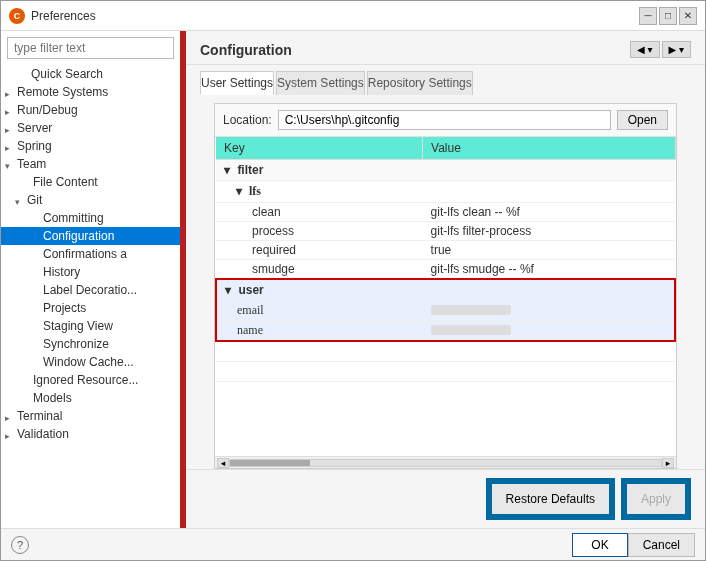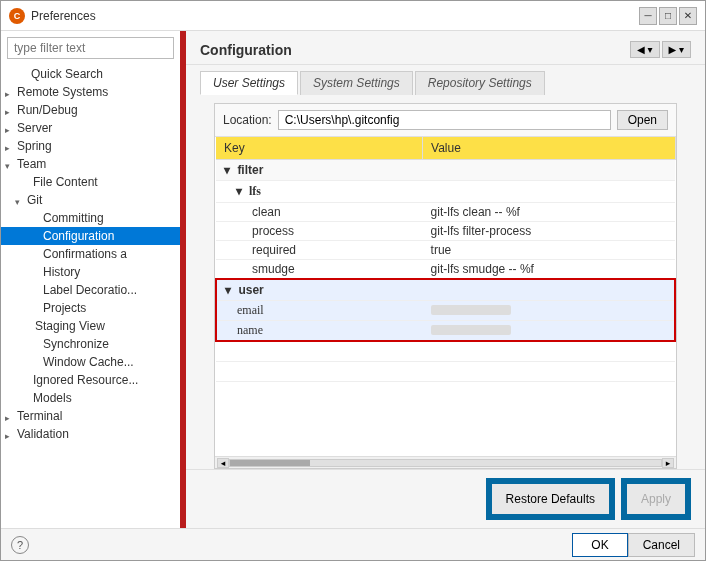--- a/index.html
+++ b/index.html
@@ -148,29 +148,28 @@
       align-items: center;
     }
 
     .tabs-bar {
       display: flex;
       background: #f5f5f5;
       padding: 6px 14px 0;
       gap: 0;
     }
     .tab {
-      padding: 4px 12px;
+      padding: 4px 0;
       border: 1px solid #ccc;
       border-bottom: none;
       background: #e8e8e8;
       cursor: pointer;
       font-size: 12px;
       color: #555;
       margin-right: 2px;
-      font-style: italic;
     }
     .tab.active {
       background: #fff;
       color: #333;
       border-bottom: 1px solid #fff;
       z-index: 1;
     }
 
     .config-area {
       flex: 1;
@@ -213,21 +212,21 @@
       flex: 1;
       overflow-y: auto;
       overflow-x: hidden;
     }
     .config-table {
       width: 100%;
       border-collapse: collapse;
       font-size: 12px;
     }
     .config-table thead tr {
-      background: #fde047;
+      background: #5eead4;
     }
     .config-table th {
       text-align: left;
       padding: 4px 8px;
       border-bottom: 1px solid #ddd;
       border-right: 1px solid #ddd;
       font-weight: normal;
       color: #333;
     }
     .config-table td {
@@ -460,21 +459,21 @@
             <span class="tree-label">History</span>
           </div>
           <div class="tree-item" style="padding-left:30px">
             <span class="tree-arrow"></span>
             <span class="tree-label">Label Decoratio...</span>
           </div>
           <div class="tree-item" style="padding-left:30px">
             <span class="tree-arrow"></span>
             <span class="tree-label">Projects</span>
           </div>
-          <div class="tree-item" style="padding-left:22px">
+          <div class="tree-item" style="padding-left:30px">
             <span class="tree-arrow"></span>
             <span class="tree-label">Staging View</span>
           </div>
           <div class="tree-item" style="padding-left:30px">
             <span class="tree-arrow"></span>
             <span class="tree-label">Synchronize</span>
           </div>
           <div class="tree-item" style="padding-left:30px">
             <span class="tree-arrow"></span>
             <span class="tree-label">Window Cache...</span>

